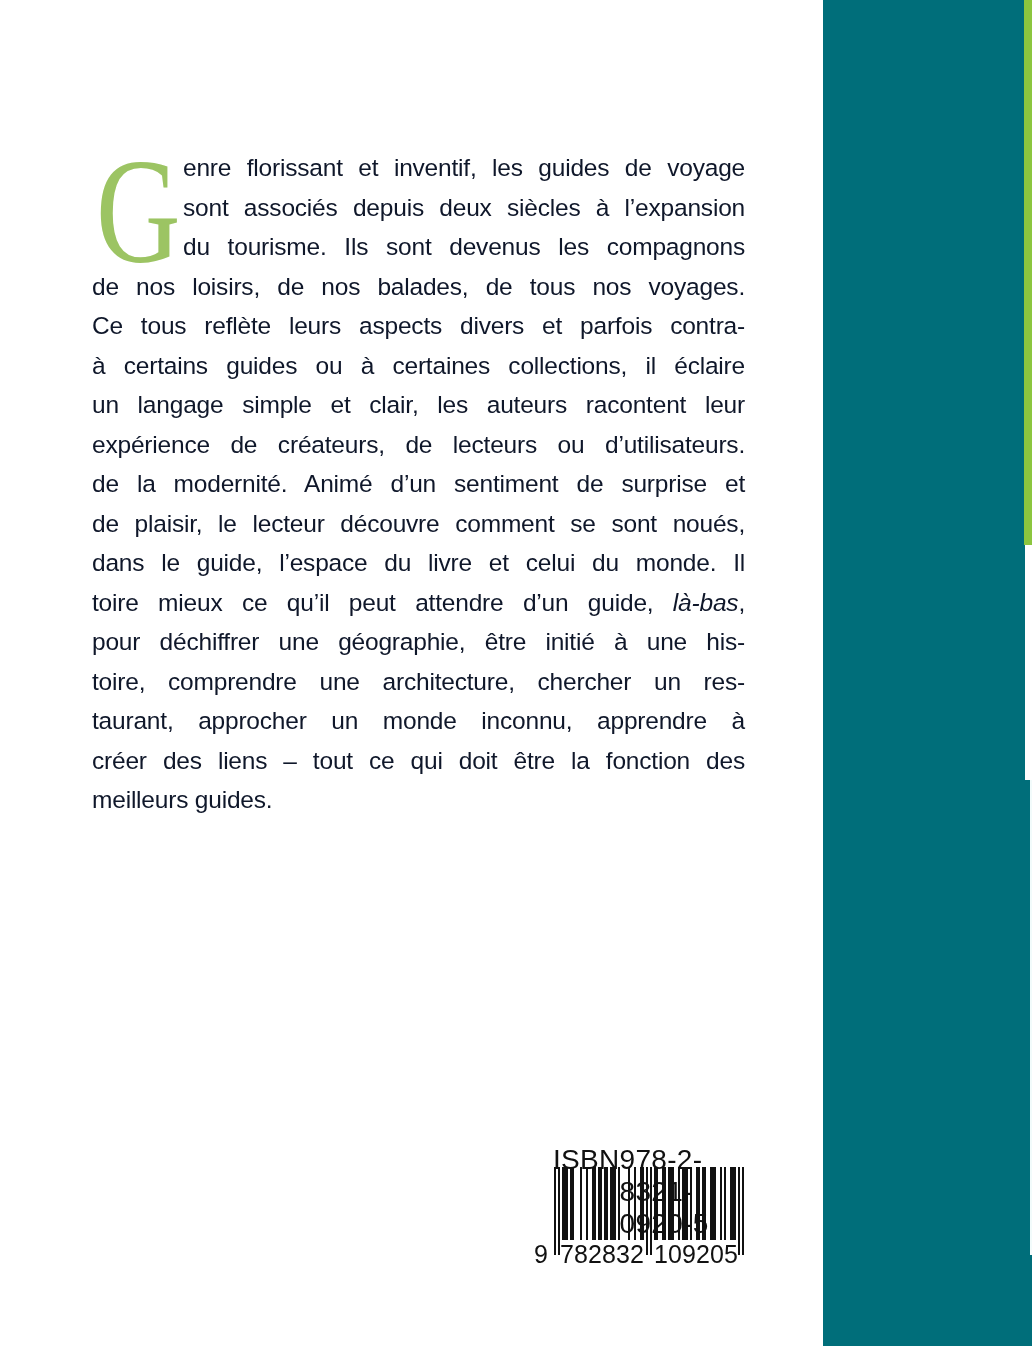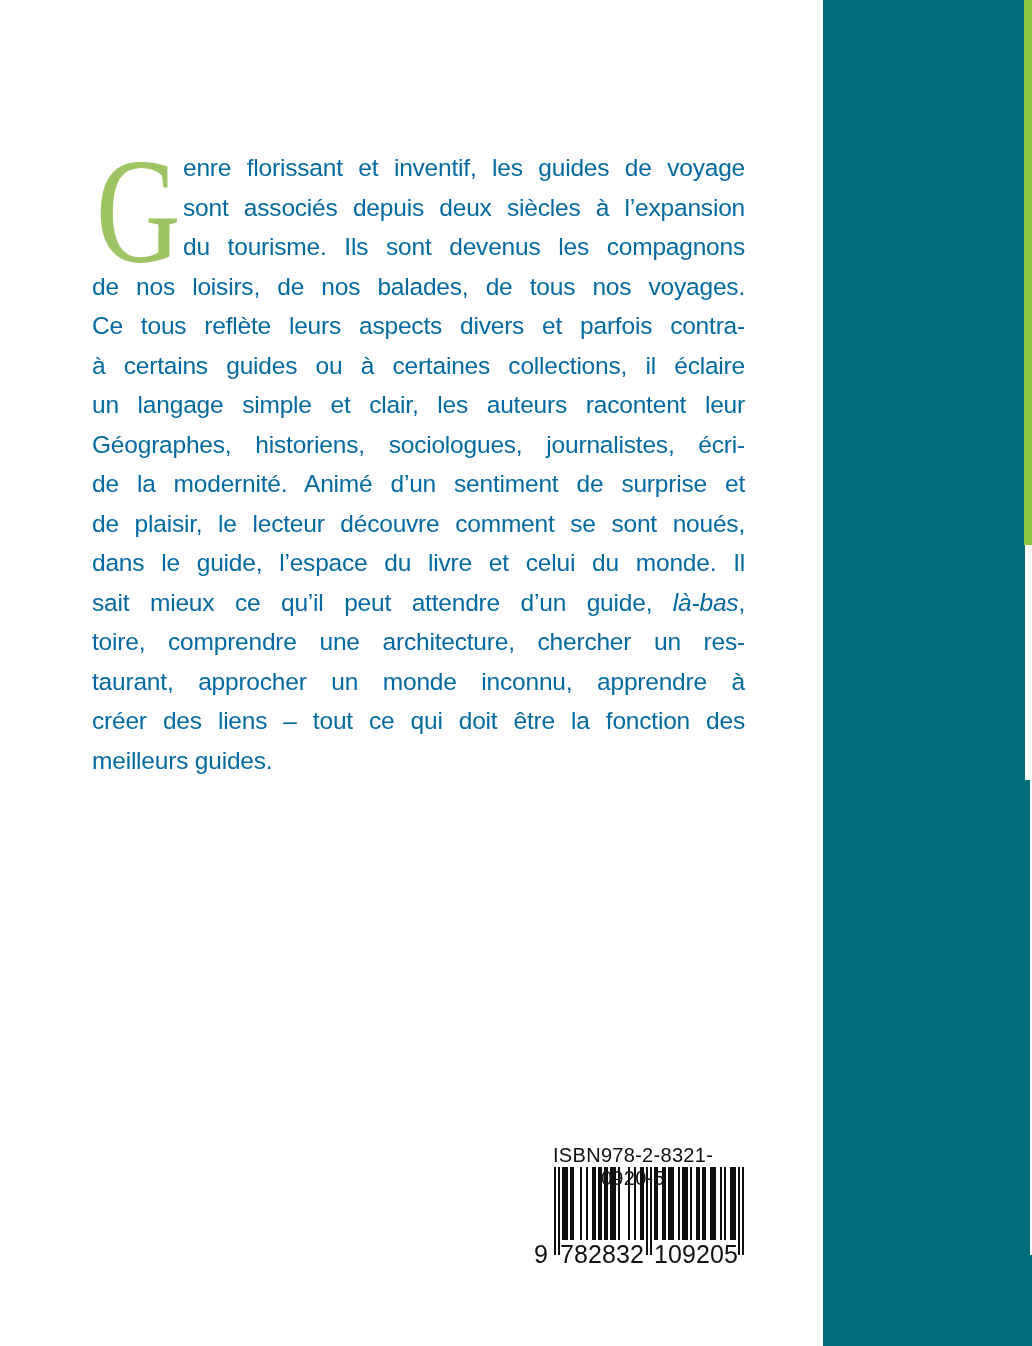--- a/index.html
+++ b/index.html
@@ -37,21 +37,21 @@
     position: absolute;
     left: 1030px; top: 780px;
     width: 2px; height: 475px;
     background: #f2fbfb;
   }
   
   .text-block {
     position: absolute;
     left: 92px; top: 148px;
     width: 653px;
-    color: #0369a1;
+    color: #0f172a;
   }
   .drop-cap {
     position: absolute;
     left: 96px; top: 136px;
     font-family: "Liberation Serif", serif;
     font-size: 150px;
     line-height: 1;
     color: #9cc463;
     transform: scaleX(0.78);
     transform-origin: top left;
@@ -69,21 +69,21 @@
   .line.indent { padding-left: 91px; }
   .line.last { text-align-last: left; }
   .line .ital { font-style: italic; }
   
   .isbn-label {
     position: absolute;
     left: 553px; top: 1144px;
     width: 190px;
     display: flex;
     justify-content: space-between;
-    font-size: 20px;
+    font-size: 28px;
     color: #111111;
     letter-spacing: 0.3px;
   }
   .barcode {
     position: absolute;
     left: 554px; top: 1167px;
     width: 190px; height: 88px;
   }
   .barcode .module {
     position: absolute;
@@ -125,25 +125,26 @@
   <span class="drop-cap">G</span>
 
   <div class="text-block" id="lines">
       <div class="line indent">enre florissant et inventif, les guides de voyage</div>
       <div class="line indent">sont associés depuis deux siècles à l’expansion</div>
       <div class="line indent">du tourisme. Ils sont devenus les compagnons</div>
       <div class="line">de nos loisirs, de nos balades, de tous nos voyages.</div>
       <div class="line">Ce tous reflète leurs aspects divers et parfois contra-</div>
       <div class="line">à certains guides ou à certaines collections, il éclaire</div>
       <div class="line">un langage simple et clair, les auteurs racontent leur</div>
-      <div class="line">Géographes, historiens, sociologues, journalistes, écri-</div>
+      <div class="line">expérience de créateurs, de lecteurs ou d’utilisateurs.</div>
       <div class="line">de la modernité. Animé d’un sentiment de surprise et</div>
       <div class="line">de plaisir, le lecteur découvre comment se sont noués,</div>
       <div class="line">dans le guide, l’espace du livre et celui du monde. Il</div>
-      <div class="line"><span>sait mieux ce qu’il peut attendre d’un guide, </span><span class="ital">là-bas</span><span>,</span></div>
+      <div class="line"><span>toire mieux ce qu’il peut attendre d’un guide, </span><span class="ital">là-bas</span><span>,</span></div>
+      <div class="line">pour déchiffrer une géographie, être initié à une his-</div>
       <div class="line">toire, comprendre une architecture, chercher un res-</div>
       <div class="line">taurant, approcher un monde inconnu, apprendre à</div>
       <div class="line">créer des liens – tout ce qui doit être la fonction des</div>
       <div class="line last">meilleurs guides.</div>
     </div>
 
   <div class="isbn-label">
     <span>ISBN</span>
     <span>978-2-8321-0920-5</span>
   </div>

